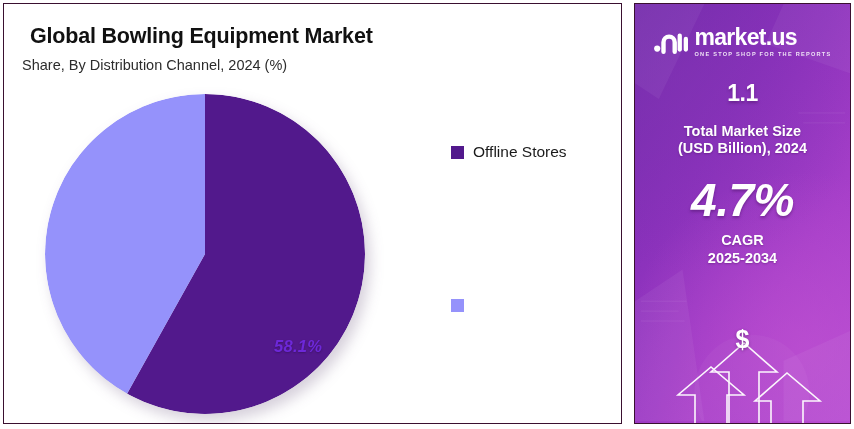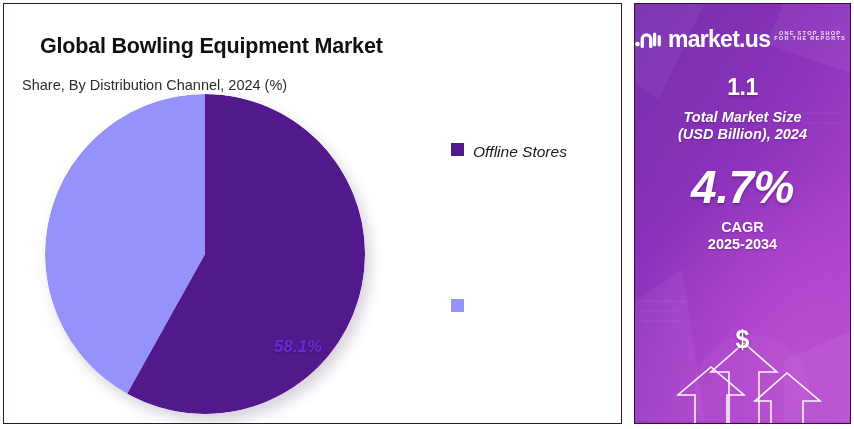--- a/index.html
+++ b/index.html
@@ -39,21 +39,21 @@
     position: absolute;
     left: 18px;
     top: 12px;
   }
   .chart-title {
     font-size: 21.5px;
     font-weight: bold;
     color: #111111;
     letter-spacing: -0.2px;
     white-space: nowrap;
-    margin: 18px;
+    margin: 8px;
   }
   .chart-subtitle {
     font-size: 14.5px;
     color: #2c2c2c;
     margin: 8px 0 12px 0;
     white-space: nowrap;
     font-weight: normal;
   }
 
   
@@ -94,23 +94,23 @@
     font-style: italic;
     color: #6d28d9;
     letter-spacing: 0.3px;
     text-shadow: 0 1px 2px rgba(0,0,0,0.25);
   }
 
   
   .legend-item {
     position: absolute;
     display: flex;
+    align-items: center;
     gap: 9px;
     white-space: nowrap;
-    font-style: italic;
   }
   .legend-item.l0 { left: 447px; top: 139px; }
   .legend-item.l1 { left: 447px; top: 295px; }
   .legend-swatch {
     width: 13px;
     height: 13px;
     flex: 0 0 13px;
     display: block;
   }
   .legend-text {
@@ -150,21 +150,21 @@
 
   .logo-row {
     margin-top: 22px;
     display: flex;
     align-items: center;
     gap: 7px;
   }
   .logo-mark { display: block; }
   .logo-text-wrap {
     display: flex;
-    flex-direction: row;
+    flex-direction: column;
     align-items: flex-start;
     line-height: 1;
   }
   .logo-word {
     font-size: 23px;
     font-weight: bold;
     letter-spacing: -0.7px;
     color: #ffffff;
   }
   .logo-tag {
@@ -181,21 +181,21 @@
     letter-spacing: -0.5px;
     text-shadow: 0 2px 3px rgba(60,10,80,0.4);
   }
   .stat-caption {
     font-size: 14.5px;
     font-weight: bold;
     line-height: 1.2;
     text-shadow: 0 1px 2px rgba(60,10,80,0.35);
   }
   .stat-block-1 { margin-top: 22px; }
-  .stat-block-1 .stat-caption { margin-top: 8px; font-style: italic; }
+  .stat-block-1 .stat-caption { margin-top: 16px; }
   .stat-block-2 { margin-top: 16px; }
   .stat-block-2 .stat-value { font-size: 46px; font-style: italic; }
   .stat-block-2 .stat-caption { margin-top: 5px; }
 
   .arrows-wrap {
     position: absolute;
     left: 0;
     right: 0;
     bottom: 0;
     height: 100px;

